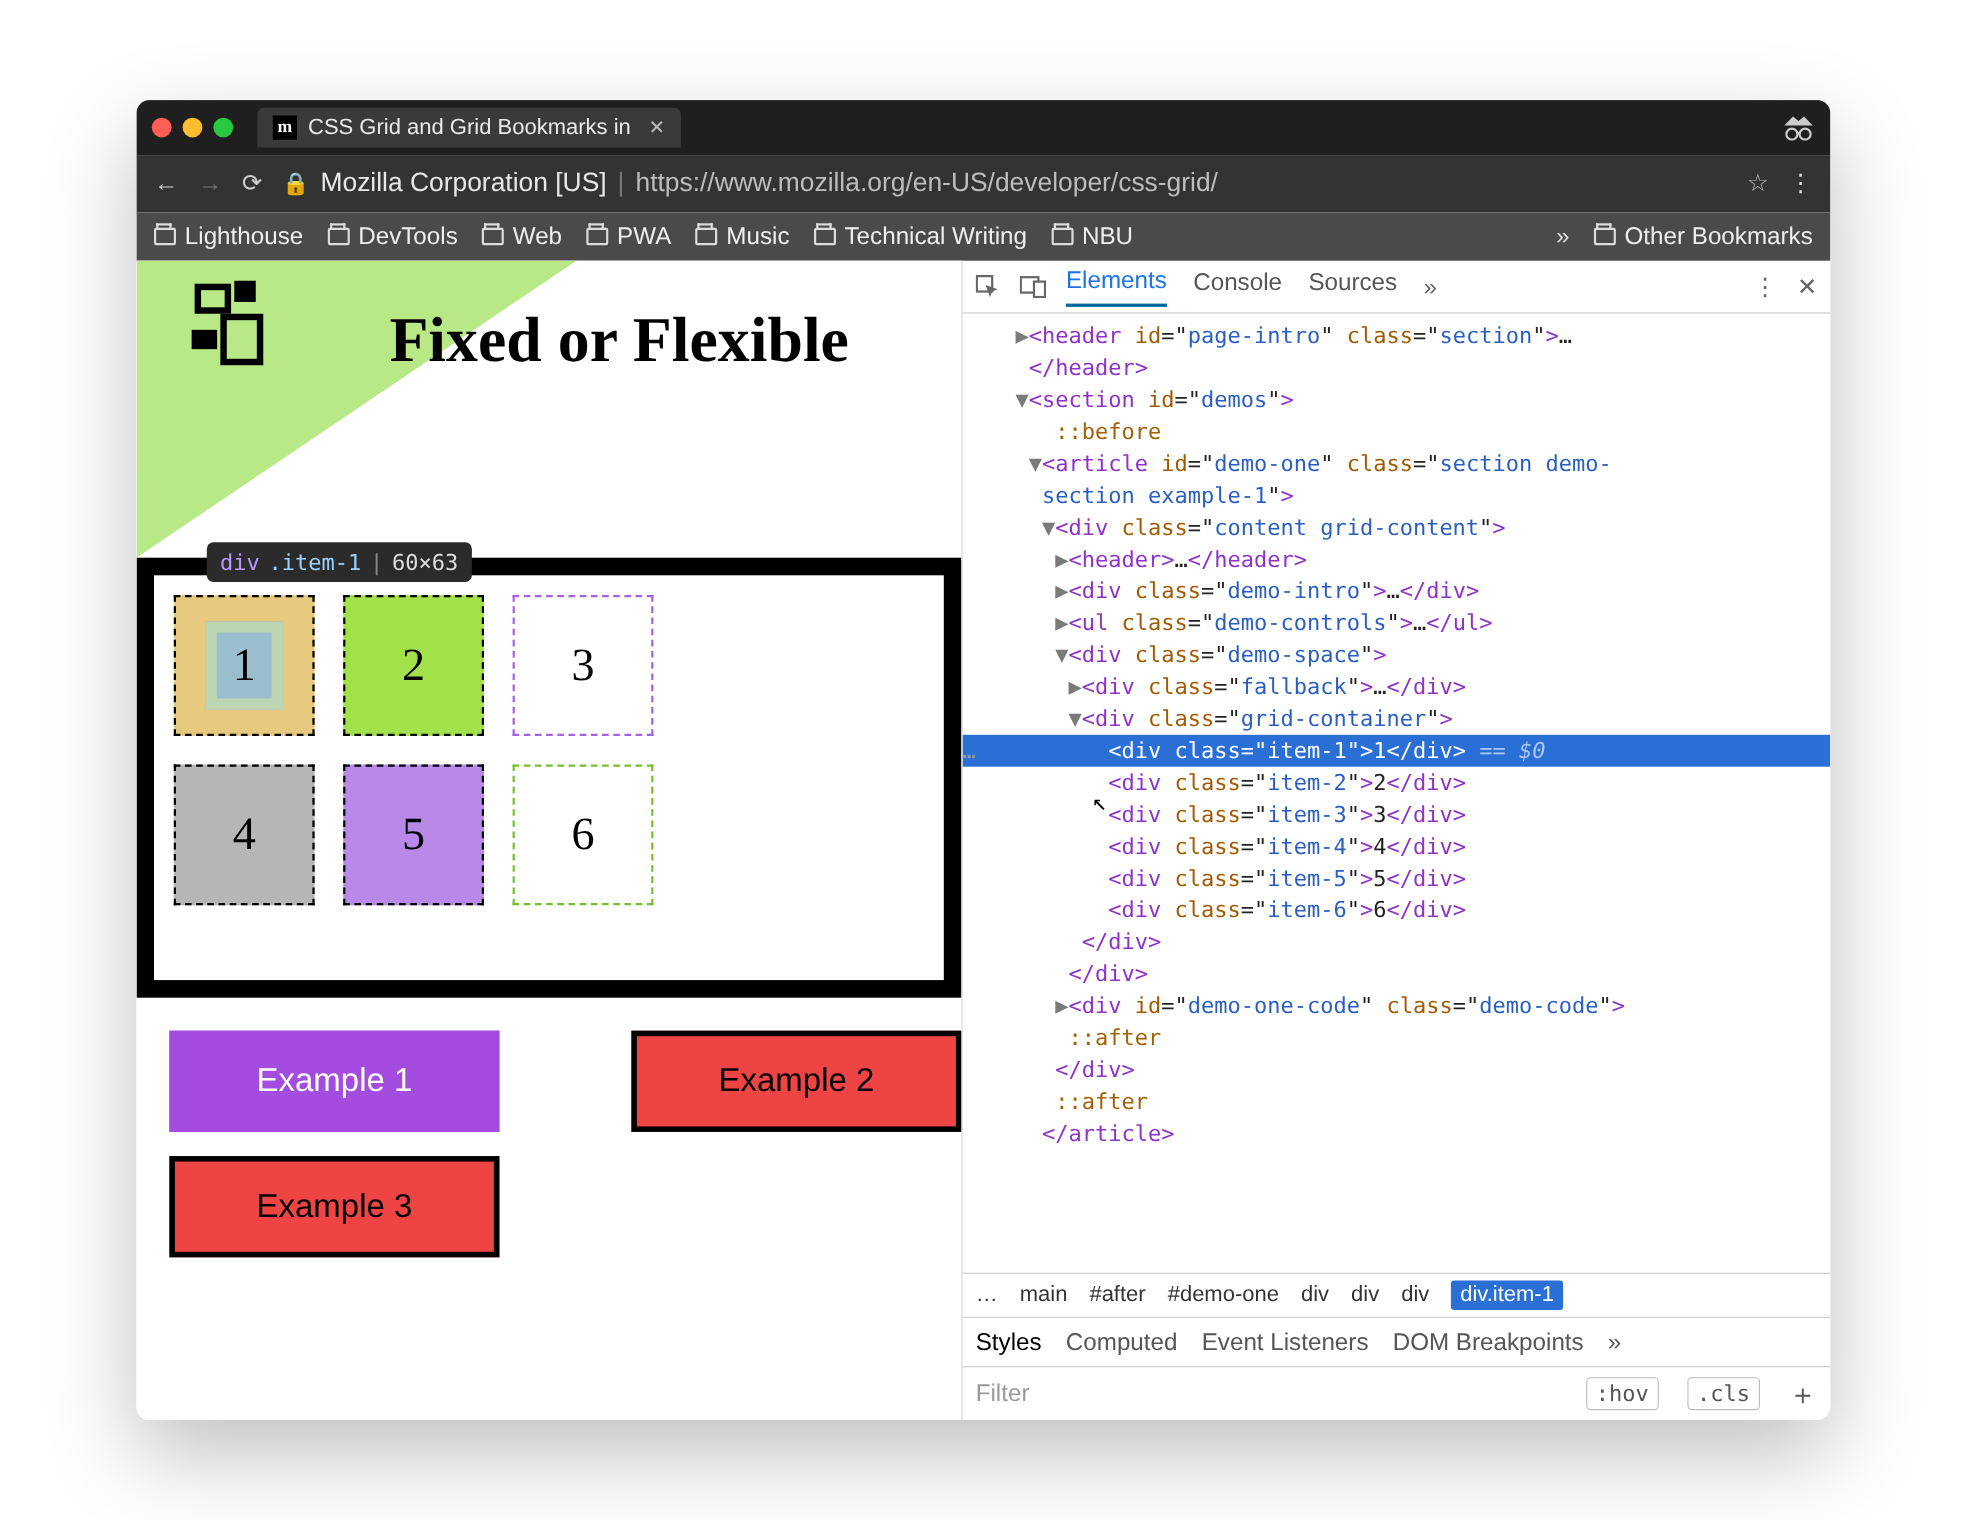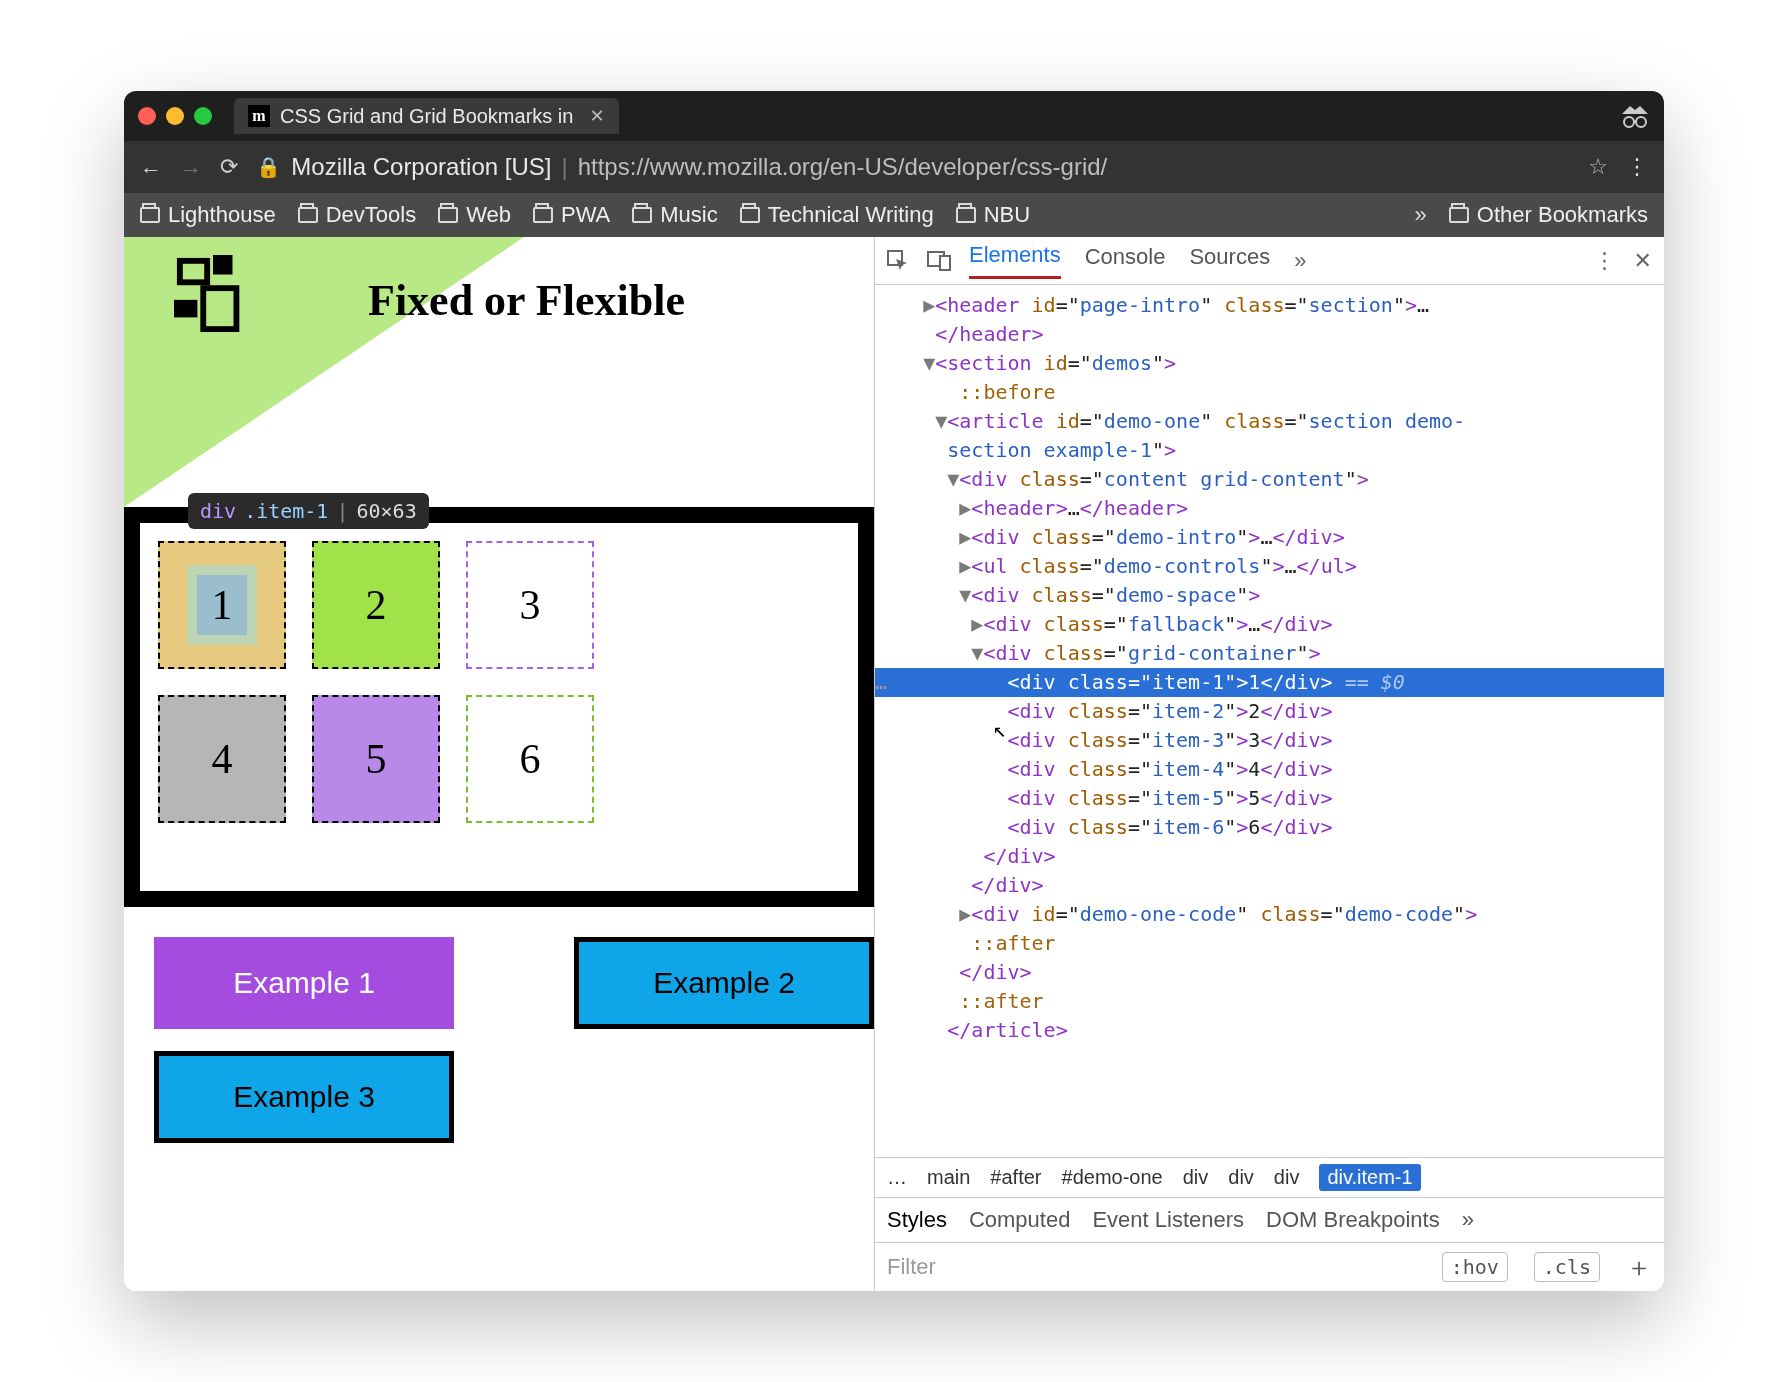--- a/index.html
+++ b/index.html
@@ -33,46 +33,46 @@
   .bmbar .spacer{flex:1;}
   .bmbar .chev{color:#ddd;}
   
   .split{flex:1;display:flex;min-height:0;}
   .page{width:750px;background:#fff;position:relative;overflow:hidden;}
   .devtools{flex:1;border-left:1px solid #c9c9c9;display:flex;flex-direction:column;min-width:0;}
   
   .page .hero{position:relative;height:270px;overflow:hidden;}
   .page .tri{position:absolute;left:0;top:0;width:0;height:0;border-top:270px solid #b8e986;border-right:400px solid transparent;}
   .page .logo{position:absolute;left:50px;top:18px;width:78px;height:78px;}
-  .page h1{position:absolute;left:244px;top:40px;font-family:Georgia, 'Times New Roman', serif;font-size:44px;line-height:1.1;color:#000;}
+  .page h1{position:absolute;left:230px;top:40px;font-family:Georgia, 'Times New Roman', serif;font-size:58px;line-height:1.1;color:#000;}
   .gridwrap{position:absolute;left:0px;top:270px;width:750px;height:400px;background:#000;}
   .gridinner{position:absolute;left:16px;top:16px;right:16px;bottom:16px;background:#fff;padding:18px;}
   .tooltip{position:absolute;left:48px;top:-30px;background:#2b2b2b;color:#fff;border-radius:6px;padding:6px 12px;font-family:Menlo,Consolas,monospace;font-size:20px;display:flex;gap:8px;align-items:center;}
   .tooltip .el{color:#b999ff;}
   .tooltip .cls{color:#9ad1ff;}
   .tooltip .dim{color:#ddd;}
   .tooltip .bar{color:#888;}
   .cells{display:grid;grid-template-columns:repeat(3,128px);grid-auto-rows:128px;gap:26px;}
   .cell{border:2px dashed #000;display:flex;align-items:center;justify-content:center;font-family:Georgia,serif;font-size:42px;}
   .c1{background:#e6c97f;}
   .c1 .inner{width:70px;height:80px;background:#9bbecf;display:flex;align-items:center;justify-content:center;box-shadow: inset 0 0 0 10px #bcd6b3;}
   .c2{background:#a1e24b;}
   .c3{background:#fff;border-color:#a561e0;}
   .c4{background:#b6b6b6;}
   .c5{background:#b889e8;}
   .c6{background:#fff;border-color:#76c030;}
   .examples{position:absolute;left:30px;top:700px;display:flex;flex-wrap:wrap;gap:22px;justify-content:space-between;}
-  .exbtn{width:300px;height:92px;border:5px solid #000;display:flex;align-items:center;justify-content:center;font-size:30px;background:#0ea5e9;}
+  .exbtn{width:300px;height:92px;border:5px solid #000;display:flex;align-items:center;justify-content:center;font-size:30px;background:#ef4444;}
   .exbtn.active{background:#a44be0;color:#fff;border-color:#a44be0;}
   
   .dt-top{height:48px;border-bottom:1px solid #c9c9c9;display:flex;align-items:center;gap:18px;padding:0 12px;font-size:22px;color:#555;}
   .dt-top .tool{color:#666;}
   .dt-tabs{display:flex;gap:24px;align-items:center;}
   .dt-tab{padding-bottom:8px;}
-  .dt-tab.active{color:#1a73e8;border-bottom:3px solid #b91c1c;}
+  .dt-tab.active{color:#1a73e8;border-bottom:3px solid #0369a1;}
   .dt-top .spacer{flex:1;}
   .dt-top .chev{color:#666;}
   .dt-top .menu{color:#666;}
   .dt-top .close{color:#666;}
   
   .dom{flex:1;overflow:auto;font-family:Menlo,Consolas,monospace;font-size:20px;line-height:29px;padding:6px 0 6px 0;}
   .row{white-space:pre;padding:0 8px 0 0;}
   .row.hl{background:#2a6fd6;color:#fff;}
   .row.hl .tkw,.row.hl .attr,.row.hl .str,.row.hl .br,.row.hl .txt{color:#fff;}
   .row.hl .eq{color:#a9c8f2;font-style:italic;}

